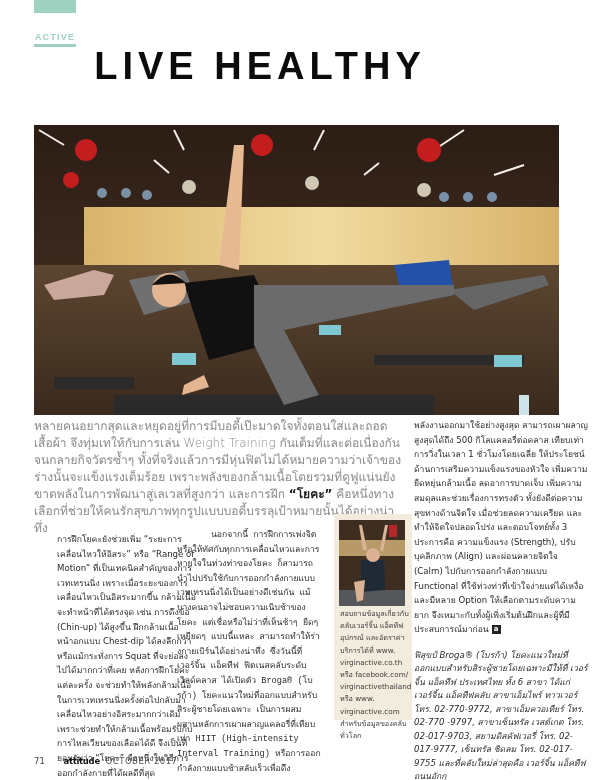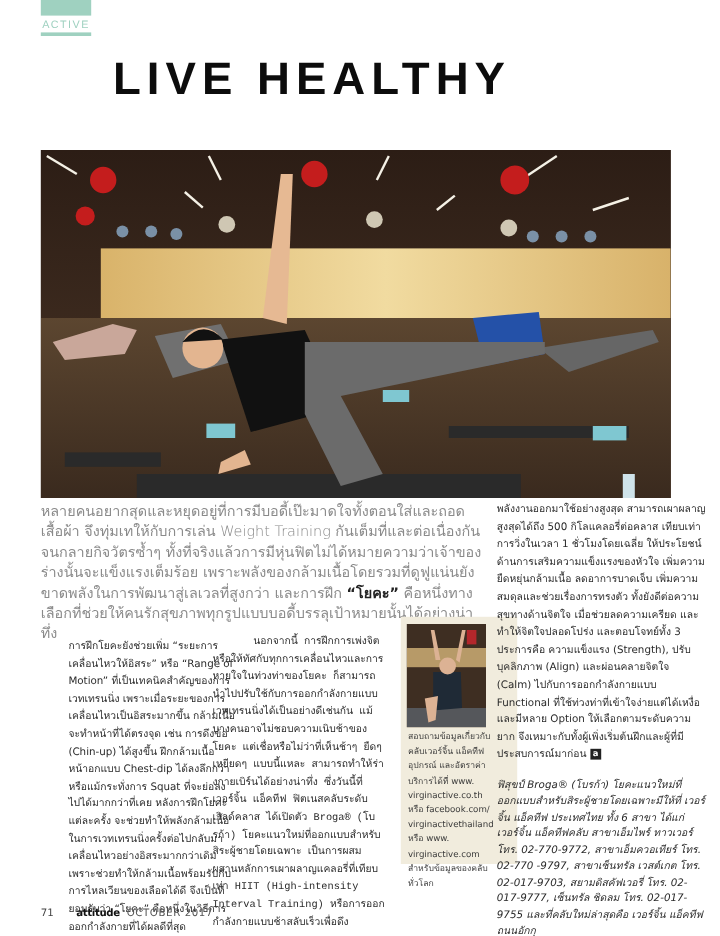--- a/index.html
+++ b/index.html
@@ -1,39 +1,39 @@
 <!DOCTYPE html>
 <html><head>
 <meta charset="utf-8">
 <style>
   html, body { margin:0; padding:0; background:#fff; }
   body { width:600px; height:780px; position:relative; overflow:hidden; font-family:"DejaVu Sans", sans-serif; color:#222; }
 
   .section-tag { position:absolute; left:34px; top:0; width:42px; }
   .section-tag .bar-top { height:13px; background:#9fd1c0; }
-  .section-tag .label { font-family:"Liberation Sans", sans-serif; font-weight:normal; font-size:9px; letter-spacing:1.2px; color:#9fd1c0; text-align:center; margin-top:2px; line-height:11px; }
+  .section-tag .label { font-family:"Liberation Sans", sans-serif; font-weight:bold; font-size:9px; letter-spacing:1.2px; color:#9fd1c0; text-align:center; margin-top:19px; line-height:11px; }
   .section-tag .bar-bottom { height:3px; background:#9fd1c0; margin-top:1px; }
 
   .headline { position:absolute; left:0; top:48px; width:520px; text-align:center; font-family:"Liberation Sans", sans-serif; font-weight:bold; color:#0c0c0c; font-size:38px; line-height:36px; letter-spacing:5px; }
   .headline .accent { color:#9fd1c0; }
 
   .photo { position:absolute; left:34px; top:125px; width:525px; height:290px; overflow:hidden; background:#3a2a1f; }
   .photo svg { display:block; }
 
   .lead { position:absolute; left:34px; top:418px; width:370px; font-size:12px; line-height:17px; color:#8a8a8a; font-weight:300; }
   .lead b { color:#222; font-weight:bold; }
 
   .col { position:absolute; font-size:8.6px; line-height:14.6px; color:#2a2a2a; }
   .col1 { left:34px; top:532px; width:140px;margin-left:23px; }
   .col2 { left:177px; top:528px; width:145px; text-indent:34px;font-family:Liberation Mono, monospace; }
   .col3 { left:414px; top:418px; width:175px; }
   .col3 .caption { font-style:italic; margin-top:12px; line-height:13.5px; }
   .end-mark { display:inline-block; width:9px; height:9px; background:#222; color:#fff; font-size:7px; line-height:9px; text-align:center; font-weight:bold; vertical-align:middle; margin-left:3px; }
 
-  .sidebar-box { position:absolute; left:334px; top:514px; width:78px; height:206px; background:#f1ecdd;padding-left:19px; }
+  .sidebar-box { position:absolute; left:334px; top:514px; width:78px; height:206px; background:#f1ecdd; }
   .sidebar-box .thumb { position:absolute; left:5px; top:6px; width:66px; height:86px; background:#4a3a2c; overflow:hidden; }
   .sidebar-box .text { position:absolute; left:6px; top:94px; width:70px; font-size:7.2px; line-height:12.2px; color:#3a3a3a; }
 
   .footer { position:absolute; left:34px; top:756px; font-size:8.5px; color:#444; }
   .footer .page-num { margin-right:16px; }
   .footer .brand { font-weight:bold; color:#111; margin-right:3px; letter-spacing:-0.3px; }
   .footer .issue { letter-spacing:0.5px; color:#555; }
 </style>
 </head>
 <body>

